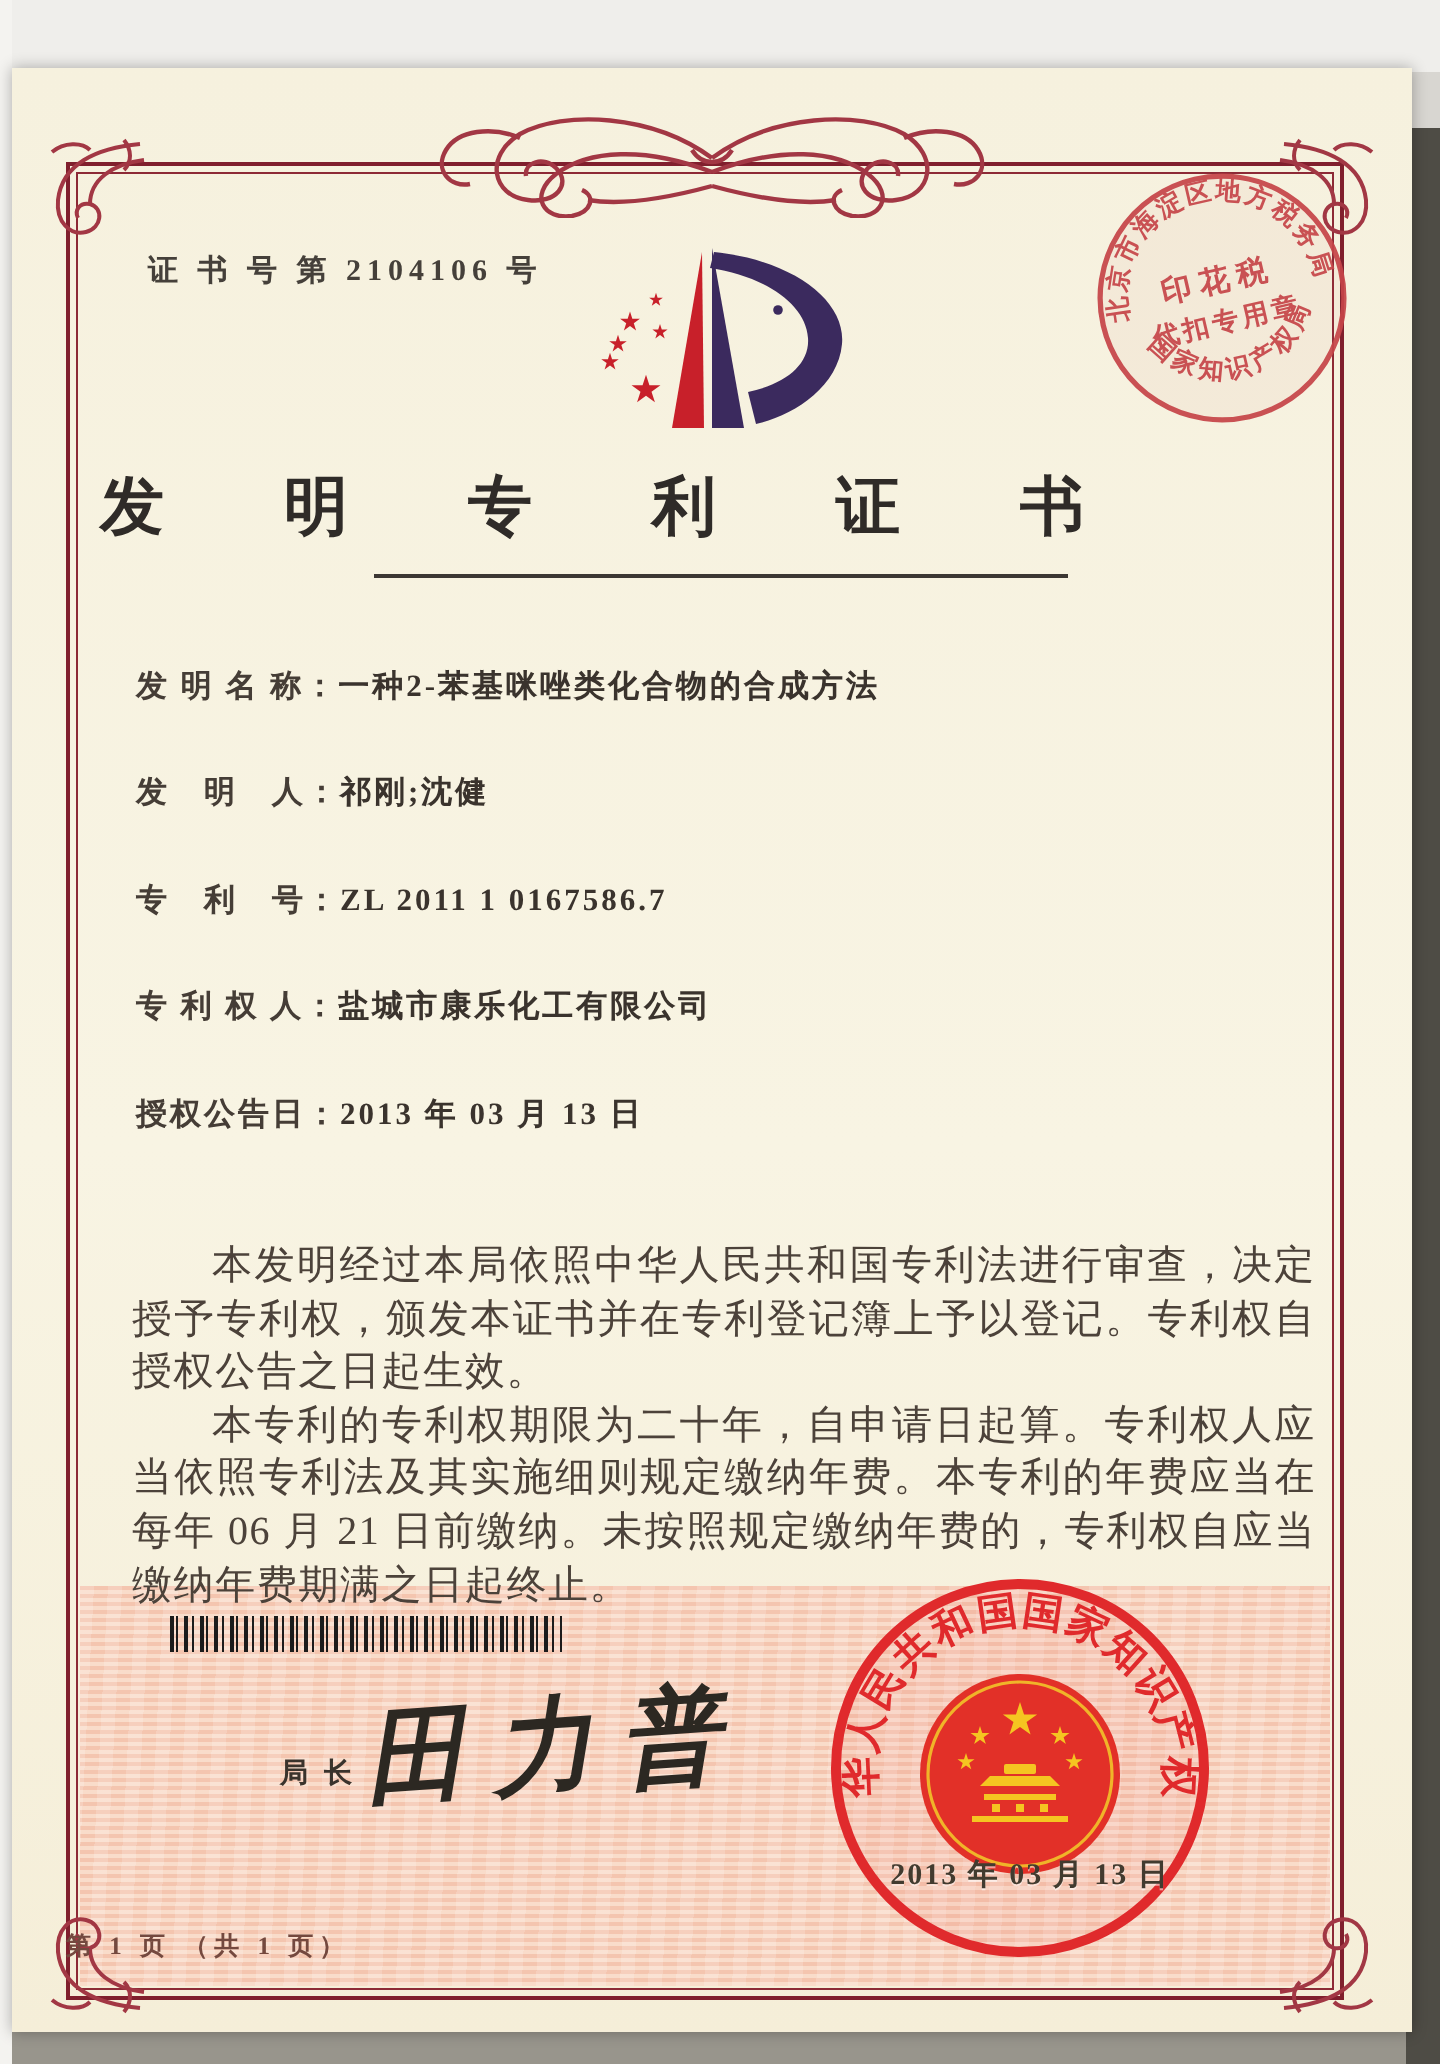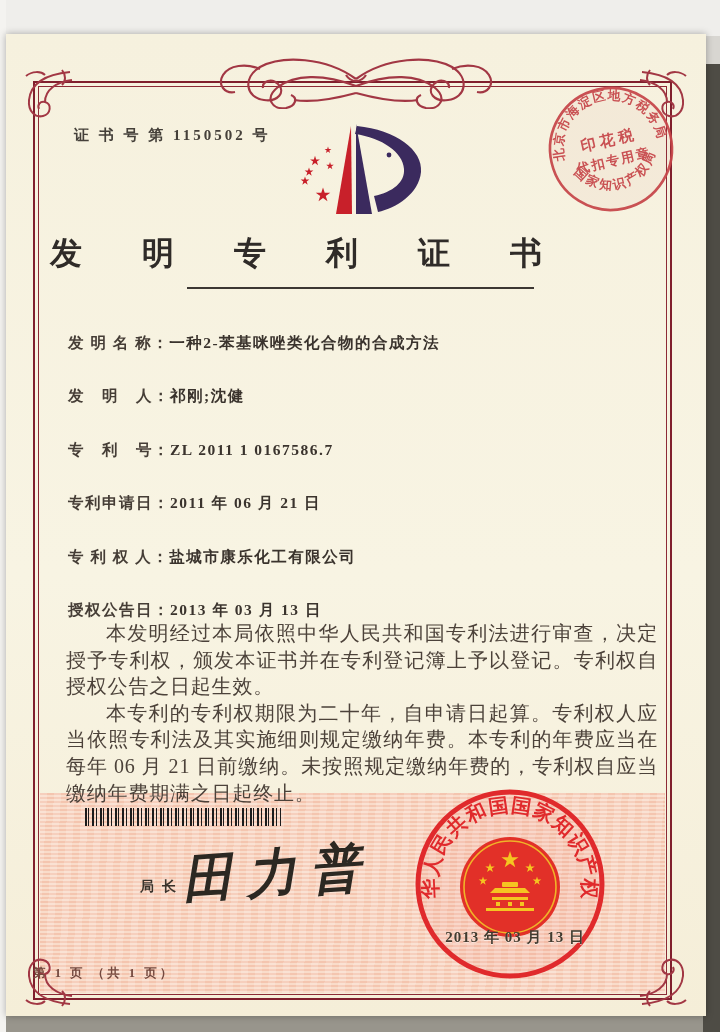--- a/index.html
+++ b/index.html
@@ -136,21 +136,21 @@
       <g transform="translate(312,0) scale(-1,1)">
         <path d="M156,26 C126,4 82,2 60,14 C42,25 46,45 64,47 C78,49 86,39 78,31 C72,25 62,28 63,35"></path>
         <path d="M156,33 C122,20 94,22 78,34 C64,45 72,57 86,55 C96,53 98,45 91,42"></path>
         <path d="M60,16 C46,10 29,12 23,22 C17,32 25,41 35,39"></path>
         <path d="M156,40 C134,46 112,50 94,47"></path>
       </g>
       <path d="M146,22 C151,30 161,30 166,22"></path>
     </g>
   </svg>
 
-  <div class="cert-no">证 书 号 第 1150502 号</div>
+  <div class="cert-no">证 书 号 第 2104106 号</div>
 
   <svg class="logo" width="160" height="120" viewBox="0 0 160 120">
     <path d="M61,12 L62,100 L46,100 Z" fill="#c8202a"></path>
     <path d="M66,10 L82,100 L66,100 Z" fill="#3b2a5e"></path>
     <path d="M67,12 C106,16 133,36 131,58 C129,80 106,94 88,98 L84,82 C103,78 115,68 114,55 C113,38 92,24 65,20 Z" fill="#3b2a5e"></path>
     <circle cx="99" cy="41" r="2.4" fill="#3b2a5e"></circle>
     <g fill="#c8202a">
       <use href="#star" transform="translate(38,36) scale(3.6)"></use>
       <use href="#star" transform="translate(25,47) scale(5.2)"></use>
       <use href="#star" transform="translate(40,52) scale(4)"></use>
@@ -165,23 +165,20 @@
 
   <div class="fields">
     <div class="field-row">
       <span class="f-label">发 明 名 称：</span><span class="f-value">一种2-苯基咪唑类化合物的合成方法</span>
     </div>
     <div class="field-row">
       <span class="f-label">发　明　人：</span><span class="f-value">祁刚;沈健</span>
     </div>
     <div class="field-row">
       <span class="f-label">专　利　号：</span><span class="f-value">ZL 2011 1 0167586.7</span>
-    </div>
-    <div class="field-row">
-      <span class="f-label">专利申请日：</span><span class="f-value">2011 年 06 月 21 日</span>
     </div>
     <div class="field-row">
       <span class="f-label">专 利 权 人：</span><span class="f-value">盐城市康乐化工有限公司</span>
     </div>
     <div class="field-row">
       <span class="f-label">授权公告日：</span><span class="f-value">2013 年 03 月 13 日</span>
     </div>
   </div>
 
   <div class="paras">

